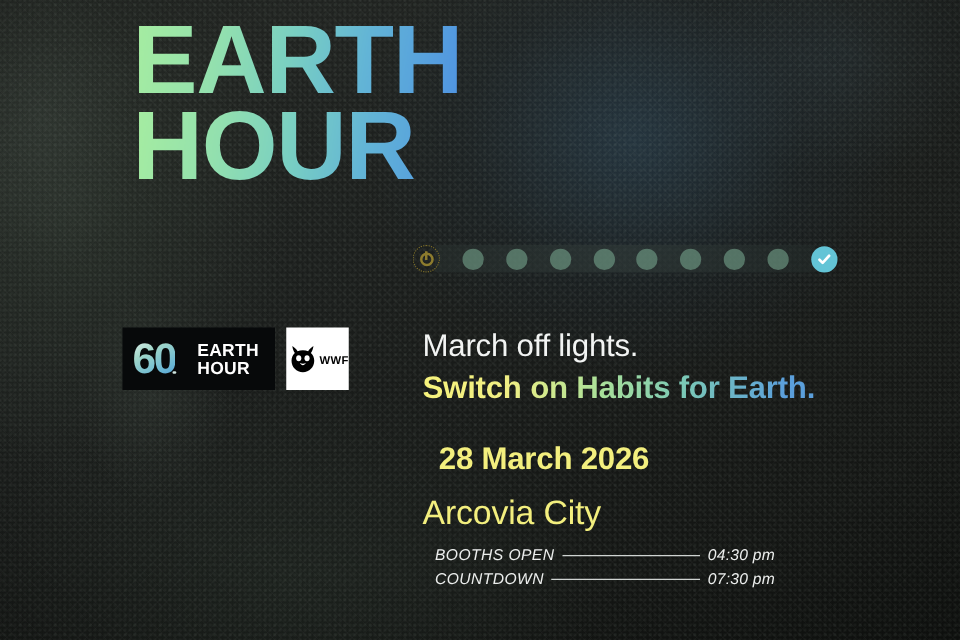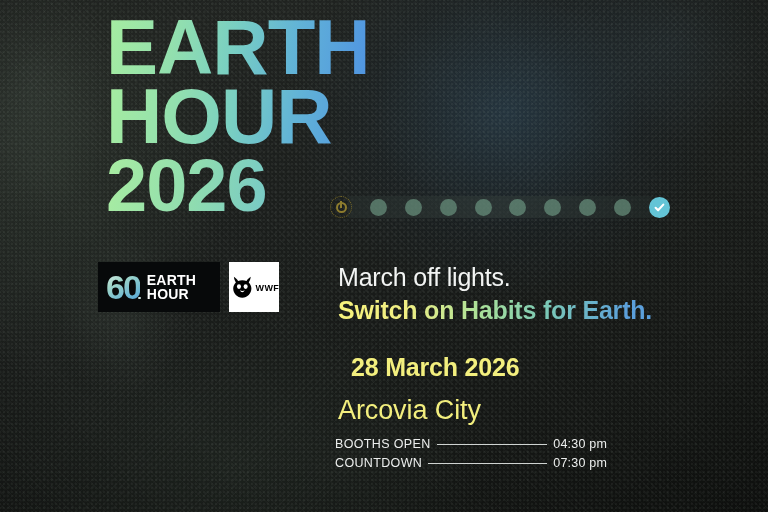--- a/index.html
+++ b/index.html
@@ -157,21 +157,21 @@
     gap: 9px;
     height: 50px;
   }
   .eh-logo {
     background: #07090a;
     width: 122px;
     display: flex;
     align-items: center;
     padding: 0 8px;
     box-sizing: border-box;
-    gap: 7px;
+    gap: 18px;
   }
   .eh-60 {
     font-size: 34px;
     font-weight: 700;
     letter-spacing: -2px;
     line-height: 1;
     background-image: linear-gradient(150deg, #e8f3ef 0%, #9fd6c9 35%, #69b6d4 75%, #4f9ad8 100%);
     -webkit-background-clip: text;
     background-clip: text;
     color: transparent;
@@ -258,23 +258,24 @@
     font-size: 27px;
     font-weight: 400;
     letter-spacing: -0.1px;
     line-height: 1.25;
     margin-top: 12px;
   }
 
   
   .schedule {
     position: absolute;
-    left: 335px;
+    left: 348px;
     top: 434px;
     width: 272px;
+    font-style: italic;
   }
   .sched-row {
     display: flex;
     align-items: center;
     height: 19px;
     color: #eceeed;
     font-size: 12.5px;
     letter-spacing: 0.35px;
     font-weight: 400;
   }
@@ -302,21 +303,20 @@
   <div class="bg-smudge"></div>
   <div class="bg-halftone"></div>
   <div class="bg-weave"></div>
   <div class="bg-vignette"></div>
 
   <div class="content">
 
     <div class="headline">
       <span class="hl hl-1">EARTH</span>
       <span class="hl hl-2">HOUR</span>
-      <span class="hl hl-3">2026</span>
     </div>
 
     <div class="progress">
       <div class="progress-track"></div>
       <div class="progress-cells">
         <span class="pwr">
           <span class="pwr-glyph"></span>
         </span>
         <span class="dot"></span>
         <span class="dot"></span>

